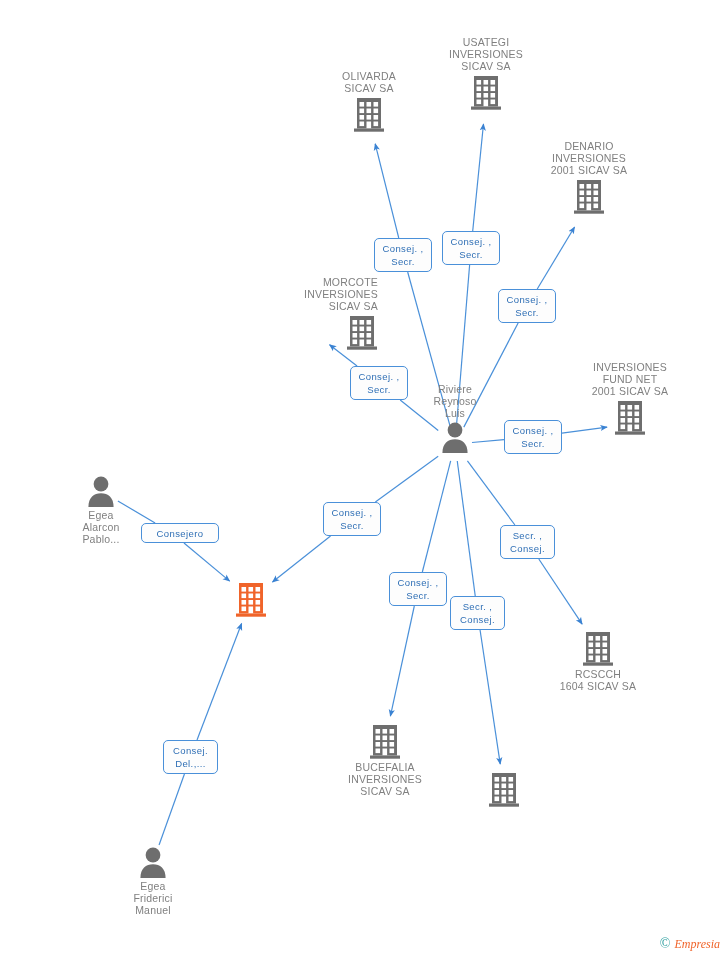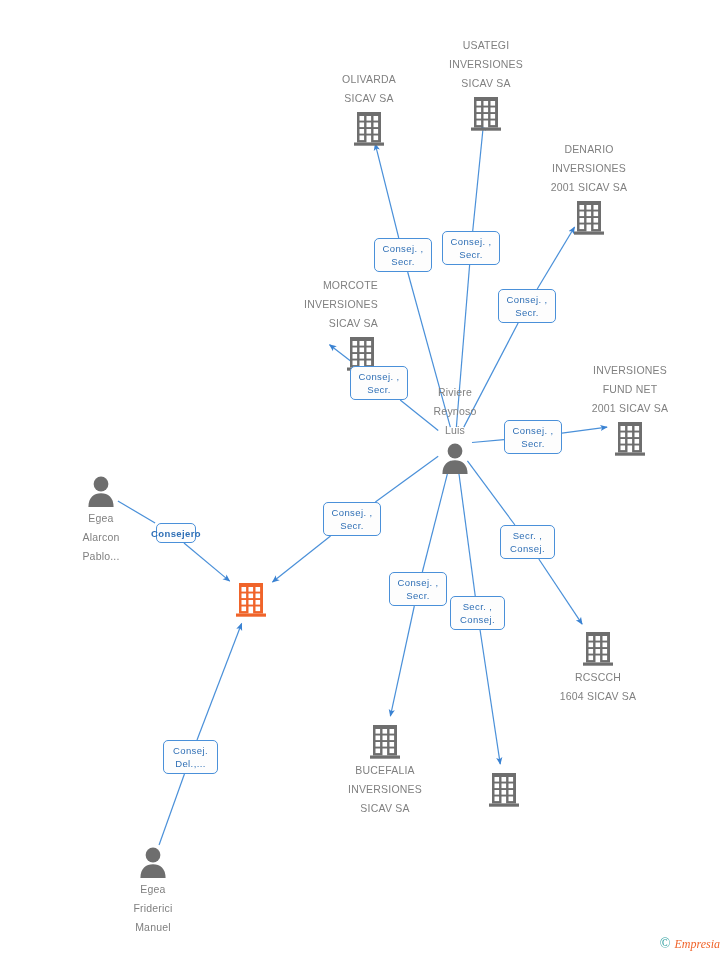--- a/index.html
+++ b/index.html
@@ -32,21 +32,21 @@
     text-align: center;
     user-select: none;
   }
   .node .icon-wrap {
     display: block;
     line-height: 0;
   }
   .node .node-label {
     display: block;
     font-size: 10.5px;
-    line-height: 19px;
+    line-height: 12px;
     color: #808080;
     letter-spacing: 0.2px;
     white-space: pre-line;
   }
   .node.focus .node-label {
     color: #4d4d4d;
     font-weight: bold;
     letter-spacing: 0.1px;
   }
   .node.label-above .node-label {
@@ -345,21 +345,21 @@
       <div class="edge-label" style="left: 442px; top: 231px; width: 58px; height: 34px;">Consej. ,
 Secr.</div>
       <div class="edge-label" style="left: 498px; top: 289px; width: 58px; height: 34px;">Consej. ,
 Secr.</div>
       <div class="edge-label" style="left: 350px; top: 366px; width: 58px; height: 34px;">Consej. ,
 Secr.</div>
       <div class="edge-label" style="left: 504px; top: 420px; width: 58px; height: 34px;">Consej. ,
 Secr.</div>
       <div class="edge-label" style="left: 323px; top: 502px; width: 58px; height: 34px;">Consej. ,
 Secr.</div>
-      <div class="edge-label" style="left: 156px; top: 523px; width: 40px; height: 20px; font-weight: bold;">Consejero</div>
+      <div class="edge-label" style="left: 141px; top: 523px; width: 78px; height: 20px;">Consejero</div>
       <div class="edge-label" style="left: 163px; top: 740px; width: 55px; height: 34px;">Consej.
 Del.,...</div>
       <div class="edge-label" style="left: 389px; top: 572px; width: 58px; height: 34px;">Consej. ,
 Secr.</div>
       <div class="edge-label" style="left: 450px; top: 596px; width: 55px; height: 34px;">Secr. ,
 Consej.</div>
       <div class="edge-label" style="left: 500px; top: 525px; width: 55px; height: 34px;">Secr. ,
 Consej.</div>
     </div>
 

